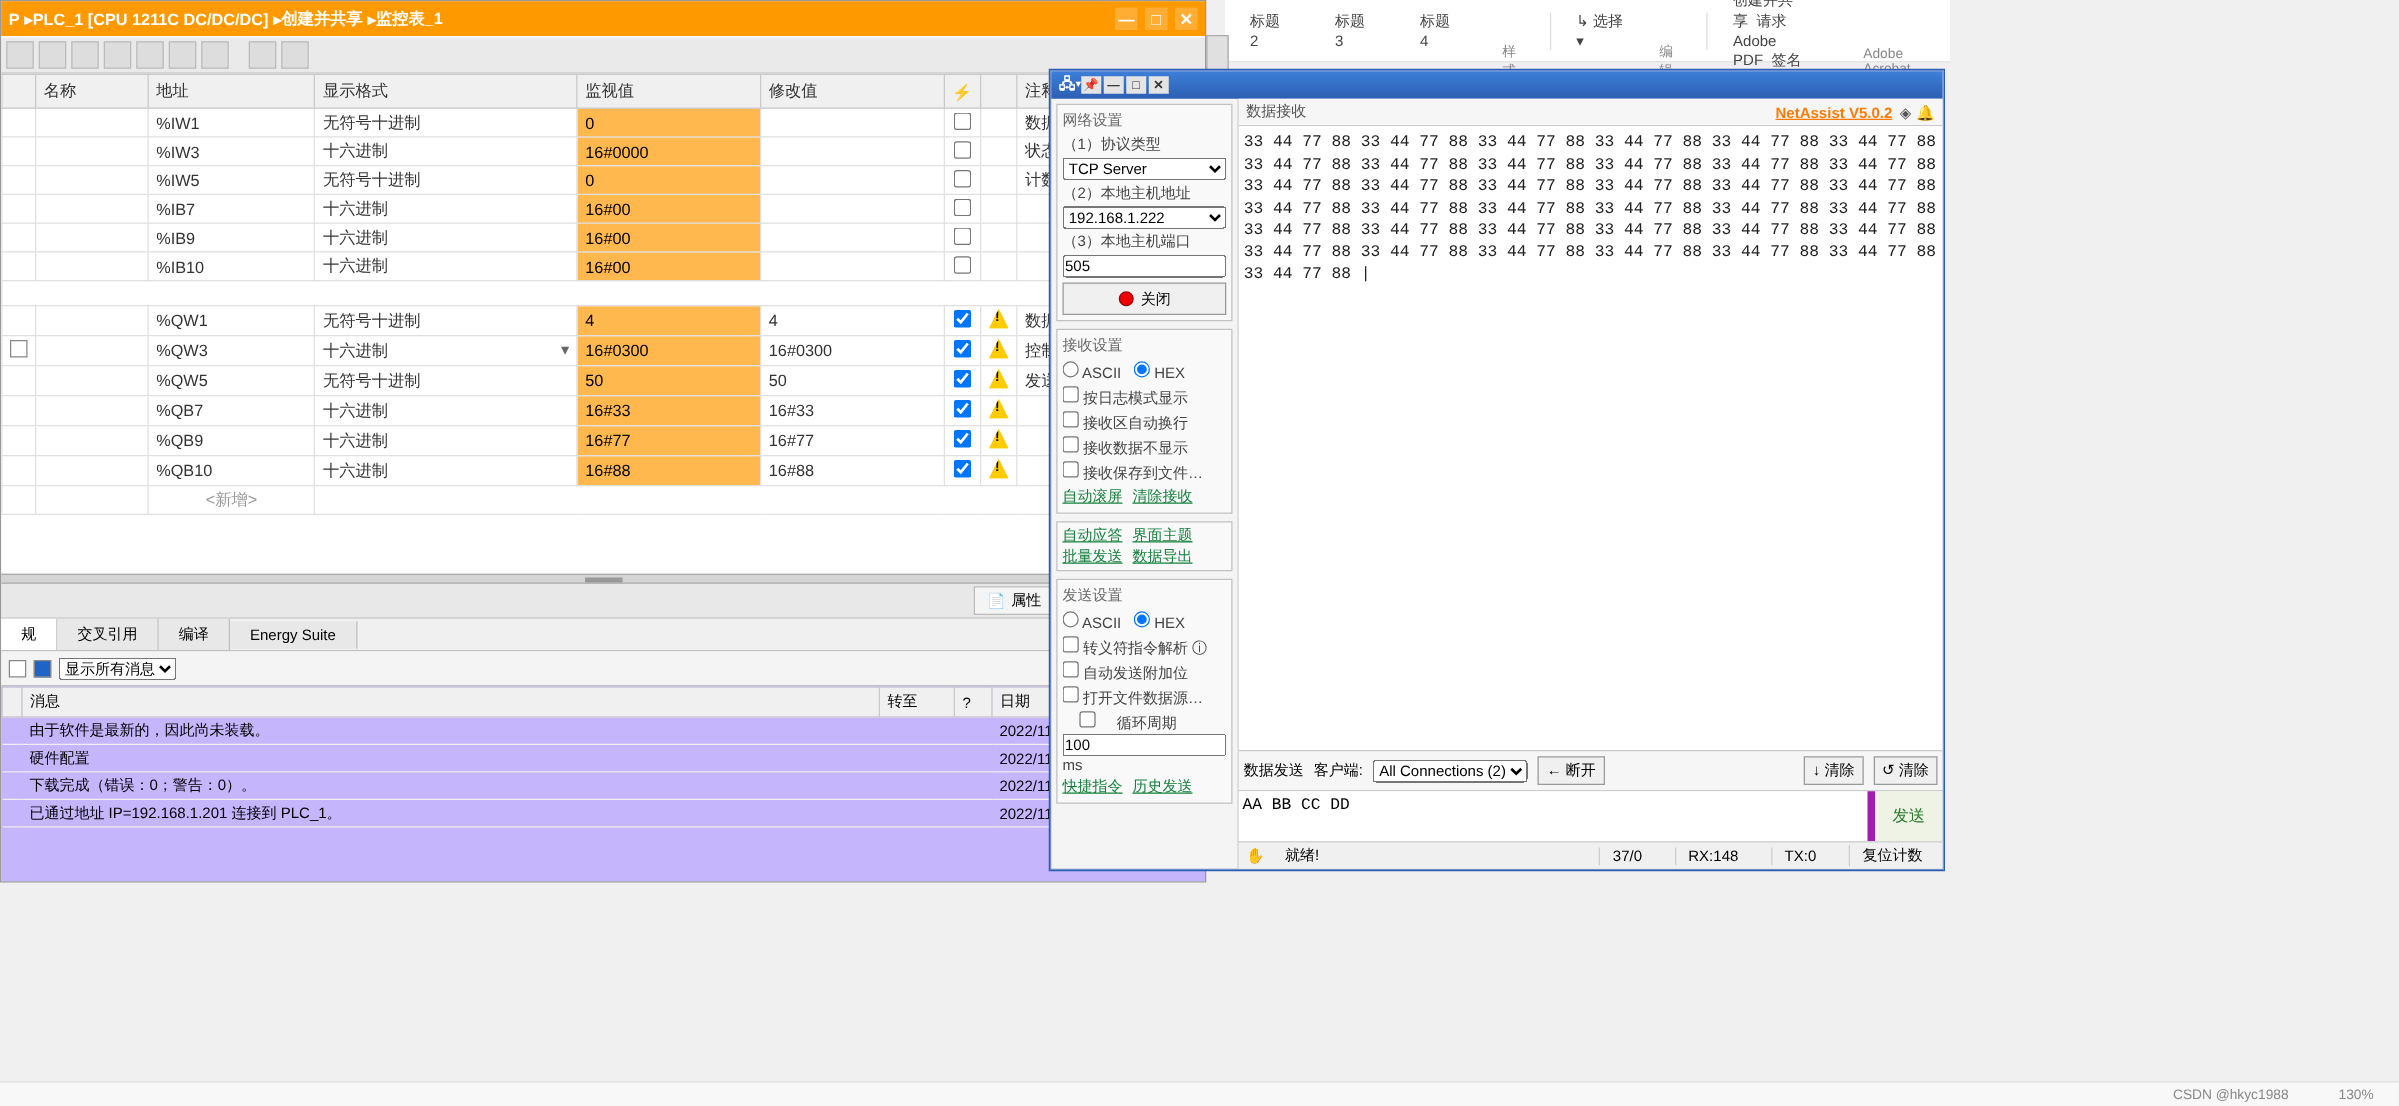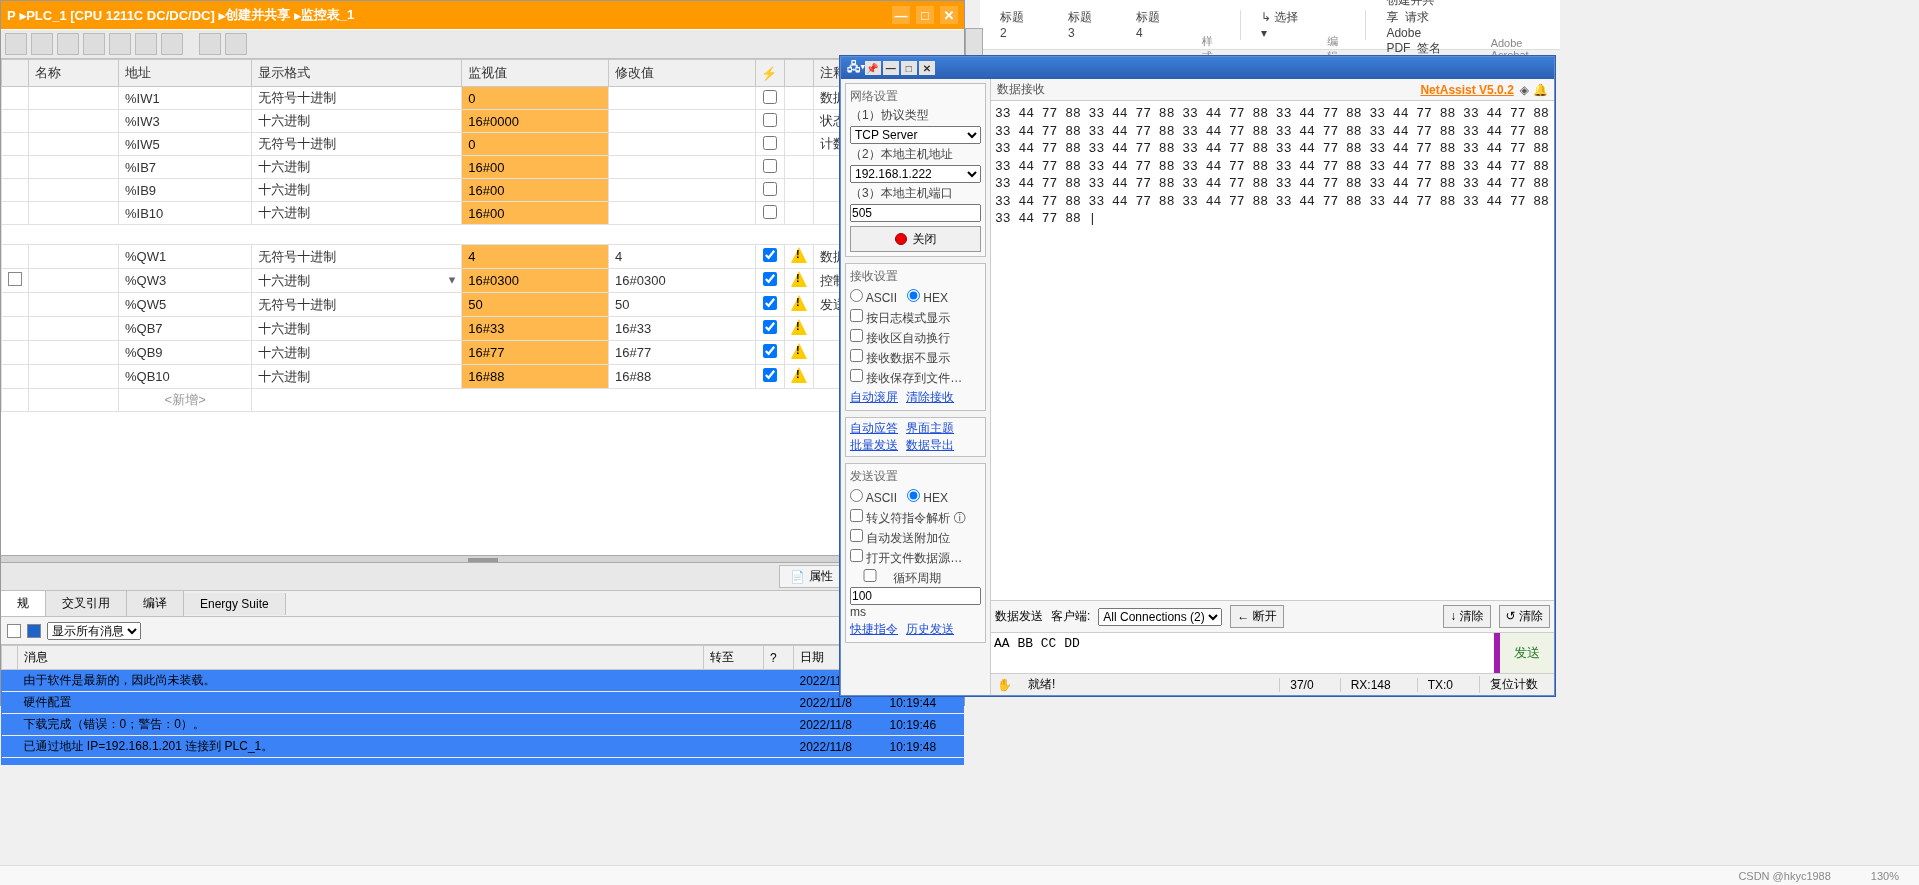--- a/index.html
+++ b/index.html
@@ -4,59 +4,59 @@
 <style>
 * { box-sizing: border-box; margin: 0; padding: 0; font-family: "Segoe UI", Arial, sans-serif; }
 body { background: #f0f0f0; width: 1919px; height: 885px; position: relative; overflow: hidden; font-size: 12px; }
 .left-app { position: absolute; left: 0; top: 0; width: 965px; height: 706px; background: #e8e8e8; border: 1px solid #999; }
 .titlebar { background: #ff9900; color: #fff; height: 28px; display: flex; align-items: center; padding: 0 6px; font-size: 13px; font-weight: bold; }
 .titlebar .crumb { margin-right: 4px; }
 .titlebar .wctl { margin-left: auto; display: flex; gap: 6px; }
 .titlebar .wctl span { width: 18px; height: 18px; display: inline-flex; align-items: center; justify-content: center; background: rgba(255,255,255,.2); cursor: pointer; }
 .toolbar { height: 30px; background: #eaeaea; border-top: 1px solid #fff; border-bottom: 1px solid #c0c0c0; display: flex; align-items: center; padding: 0 4px; gap: 4px; }
 .tbtn { width: 22px; height: 22px; background: #ddd; border: 1px solid #bbb; }
-.table-wrap { height: 496px; overflow: auto; background: #fff; }
+.table-wrap { height: 400px; overflow: auto; background: #fff; }
 table.watch { width: 100%; border-collapse: collapse; font-size: 13px; }
 table.watch th { background: #f0f0f0; border: 1px solid #c8c8c8; padding: 4px 6px; text-align: left; font-weight: normal; color: #333; }
 table.watch td { border: 1px solid #e0e0e0; padding: 2px 6px; height: 20px; background: #fff; }
 table.watch td.val { background: #ffb84d; }
 table.watch td.addr, table.watch td.fmt, table.watch td.mon, table.watch td.mod, table.watch td.comment { color: #333; }
 .chk { width: 14px; height: 14px; }
 .warnico { display: inline-block; width: 16px; height: 16px; background: #ffcc00; clip-path: polygon(50% 0,100% 100%,0 100%); position: relative; }
 .warnico::after { content: "!"; position: absolute; left: 5px; top: 1px; font-size: 11px; color: #000; font-weight: bold; }
 .addplace { color: #999; text-align: center; }
 .splitter-h { height: 8px; background: #d4d4d4; border-top: 1px solid #aaa; border-bottom: 1px solid #aaa; position: relative; }
 .splitter-h::after { content: ""; position: absolute; left: 50%; top: 2px; width: 30px; height: 4px; background: #999; transform: translateX(-50%); }
 .info-bar { height: 28px; background: #e8e8e8; border-bottom: 1px solid #c0c0c0; display: flex; justify-content: flex-end; align-items: center; padding: 0 6px; gap: 4px; }
 .info-bar .pill { background: #f4f4f4; border: 1px solid #bbb; padding: 2px 10px; display: flex; align-items: center; gap: 4px; font-size: 12px; }
 .info-bar .pill.active { background: #fff; font-weight: bold; }
 .tabs2 { height: 26px; background: #f0f0f0; display: flex; align-items: center; border-bottom: 1px solid #c0c0c0; }
 .tabs2 .t { padding: 4px 16px; border-right: 1px solid #c0c0c0; background: #e8e8e8; }
 .tabs2 .t.on { background: #fff; }
 .msgfilter { height: 28px; display: flex; align-items: center; padding: 0 6px; gap: 6px; background: #f4f4f4; border-bottom: 1px solid #c0c0c0; }
 .msgfilter select { font-size: 12px; }
-.msgs { height: 120px; overflow: auto; background: #3b82f6; }
+.msgs { height: 156px; overflow: auto; background: #c4b5fd; }
 table.msgtbl { width: 100%; border-collapse: collapse; font-size: 12px; }
 table.msgtbl th { background: #f0f0f0; border: 1px solid #c8c8c8; padding: 3px 6px; text-align: left; font-weight: normal; }
 table.msgtbl td { border-bottom: 1px solid #eee; padding: 2px 6px; }
 .right-app { position: absolute; left: 840px; top: 56px; width: 715px; height: 640px; background: #f4f4f4; border: 1px solid #6a8cc7; box-shadow: 0 0 0 1px #2c5fb3; }
 .na-title { height: 22px; background: linear-gradient(#3c7fd9,#2c5fb3); color: #fff; display: flex; align-items: center; padding: 0 6px; font-size: 12px; font-weight: bold; }
 .na-title .ttxt { flex: 1; text-align: center; }
 .na-title .wc { display: flex; gap: 2px; }
 .na-title .wc span { width: 16px; height: 14px; background: #e4e4e4; color: #333; display: inline-flex; align-items: center; justify-content: center; font-size: 10px; cursor: pointer; }
 .na-body { display: flex; height: calc(100% - 22px); }
 .na-left { width: 150px; border-right: 1px solid #ccc; padding: 4px; font-size: 12px; overflow: auto; }
 .na-right { flex: 1; display: flex; flex-direction: column; }
 .grp { border: 1px solid #c0c0c0; margin-bottom: 6px; padding: 4px; background: #f9f9f9; }
 .grp .gtitle { color: #6a6a6a; font-size: 12px; margin-bottom: 2px; }
 .grp label { display: block; font-size: 12px; margin: 2px 0; color: #444; }
 .grp input[type=text], .grp select { width: 100%; font-size: 12px; box-sizing: border-box; }
 .radio-row { display: flex; gap: 10px; align-items: center; }
 .linkrow { font-size: 12px; }
-.linkrow a { color: #1d4ed8; text-decoration: underline; margin-right: 8px; cursor: pointer; }
+.linkrow a { color: #15803d; text-decoration: underline; margin-right: 8px; cursor: pointer; }
 .closebtn { width: 100%; height: 26px; margin-top: 4px; border: 1px solid #999; background: #f0f0f0; display: flex; align-items: center; justify-content: center; gap: 6px; cursor: pointer; }
 .closebtn .dot { width: 12px; height: 12px; border-radius: 50%; background: #e00; border: 1px solid #900; }
 .recv-head { height: 22px; border-bottom: 1px solid #ccc; display: flex; align-items: center; padding: 0 6px; font-size: 12px; color: #555; background: #f6f6f6; }
 .recv-head .brand { margin-left: auto; color: #ff7a00; font-weight: bold; text-decoration: underline; }
 .recv-area { flex: 1; padding: 4px; font-family: "Courier New", monospace; font-size: 13px; color: #222; background: #fff; overflow: auto; white-space: pre-wrap; word-break: break-all; line-height: 1.35; }
 .send-row { border-top: 1px solid #ccc; padding: 4px; display: flex; align-items: center; gap: 8px; font-size: 12px; background: #f6f6f6; }
 .send-row select { font-size: 12px; }
 .send-row .btn { border: 1px solid #999; background: #f0f0f0; padding: 2px 6px; cursor: pointer; }
 .send-box { display: flex; border-top: 1px solid #ccc; }
 .send-box textarea { flex: 1; height: 40px; font-family: "Courier New", monospace; font-size: 13px; border: none; resize: none; padding: 3px; }

